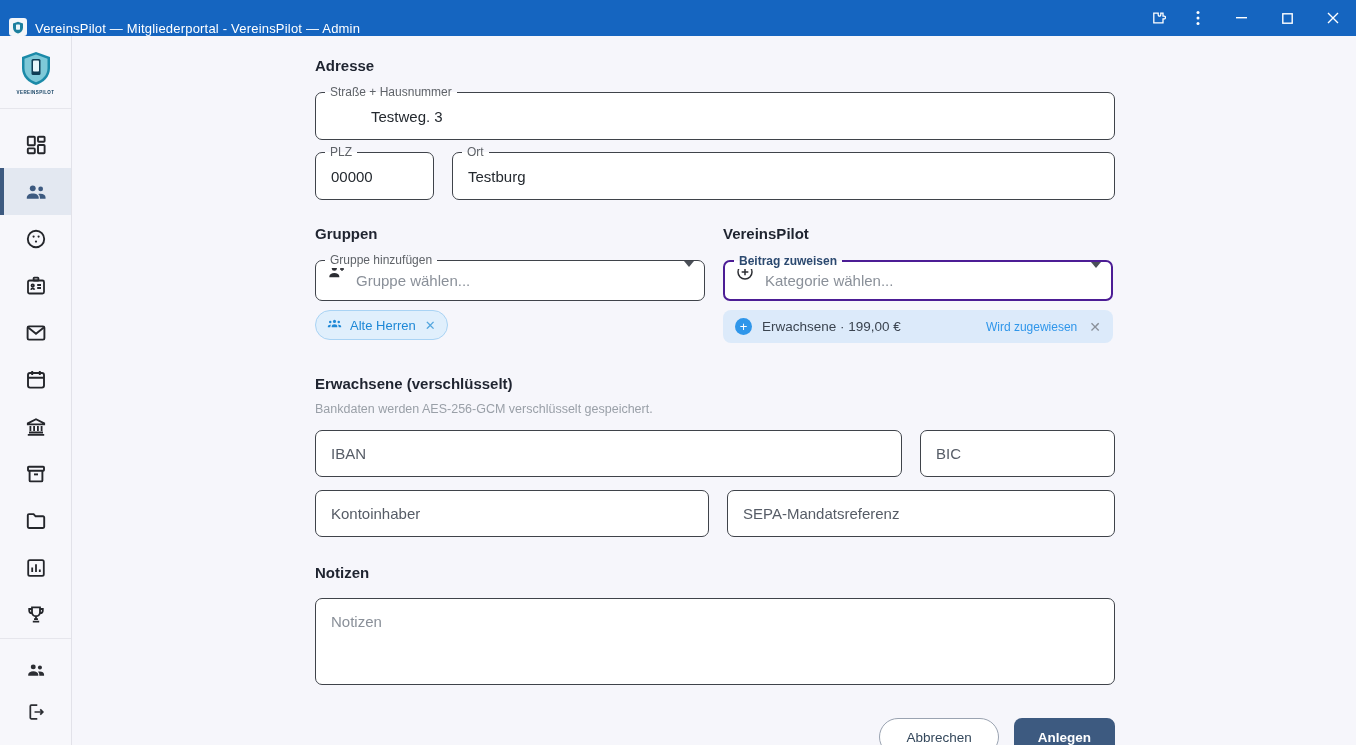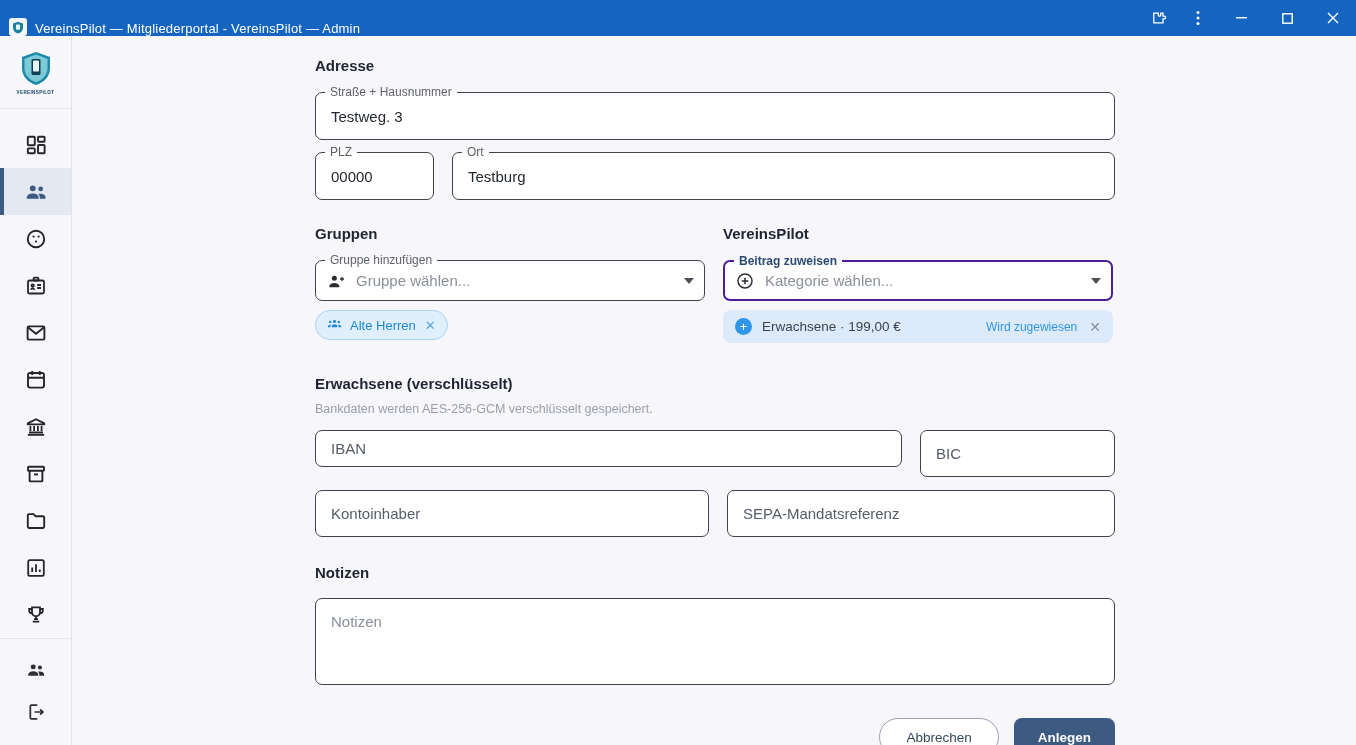--- a/index.html
+++ b/index.html
@@ -35,21 +35,21 @@
   .mfield { position:absolute; background:#fff; border:1.5px solid #3f434a; border-radius:7px; }
   .mfield > label { position:absolute; top:-8px; left:9px; padding:0 5px; font-size:12px; color:#5f6368; line-height:15px;
                     background:linear-gradient(to bottom, #f6f6fb 7px, #ffffff 7px); white-space:nowrap; }
   .mfield input, .mfield textarea { width:100%; height:100%; border:none; outline:none; background:transparent; font-family:inherit;
                     font-size:15px; color:#24292f; padding:0 15px; }
   .mfield textarea { resize:none; padding-top:14px; font-size:15px; }
   .mfield input::placeholder, .mfield textarea::placeholder { color:#8a9099; opacity:1; }
   .plainfield input::placeholder { color:#565c66; }
 
   
-  .sel { display:flex; align-items:center; padding:0 10px 0 10px; }
+  .sel { display:flex; padding:0 10px 0 10px; }
   .sel .lead-icon { flex:0 0 auto; margin-right:10px; display:flex; }
   .sel input { flex:1; padding:0; font-size:15px; }
   .sel .caret { flex:0 0 auto; width:0; height:0; border-left:5.5px solid transparent; border-right:5.5px solid transparent; border-top:6px solid #4a4f57; margin-left:8px; }
   .sel.focused { border:2px solid #4c1d95; }
   .sel.focused > label { color:#2c4a70; font-weight:bold; }
 
   .hint { position:absolute; font-size:12.5px; color:#9aa0a8; }
 
   
   .chip { position:absolute; display:inline-flex; align-items:center; gap:7px; height:30px; padding:0 11px 0 10px;
@@ -244,21 +244,21 @@
         </span>
     </div>
   </div>
 </div>
 
 <div class="main">
   <div class="form">
 
     <div class="h2" style="top:21px; left:0;">Adresse</div>
 
-    <div class="mfield" style="top:56px; left:0; width:800px; height:48px;">
+    <div class="mfield" style="top:56px; left:0; width:800px; height:48px;padding-left:40px;">
       <label>Straße + Hausnummer</label>
       <input type="text" value="Testweg. 3" style="">
     </div>
 
     <div class="mfield" style="top:116px; left:0; width:119px; height:48px;">
       <label>PLZ</label>
       <input type="text" value="00000" style="">
     </div>
 
     <div class="mfield" style="top:116px; left:137px; width:663px; height:48px;">
@@ -310,21 +310,21 @@
     <div class="pill" style="top:274px; left:408px; width:390px;">
       <span class="plus-circle">+</span>
       <span class="pill-label">Erwachsene · 199,00 €</span>
       <span class="pill-status">Wird zugewiesen</span>
       <span class="x">✕</span>
     </div>
 
     <div class="h2" style="top:339px; left:0;">Erwachsene (verschlüsselt)</div>
     <div class="hint" style="top:366px; left:0;">Bankdaten werden AES-256-GCM verschlüsselt gespeichert.</div>
 
-    <div class="mfield plainfield" style="top:394px; left:0; width:587px; height:37px;">
+    <div class="mfield plainfield" style="top:394px; left:0; width:587px; height:47px;">
       <input type="text" placeholder="IBAN" style="">
     </div>
     <div class="mfield plainfield" style="top:394px; left:605px; width:195px; height:47px;">
       <input type="text" placeholder="BIC" style="">
     </div>
     <div class="mfield plainfield" style="top:454px; left:0; width:394px; height:47px;">
       <input type="text" placeholder="Kontoinhaber" style="">
     </div>
     <div class="mfield plainfield" style="top:454px; left:412px; width:388px; height:47px;">
       <input type="text" placeholder="SEPA-Mandatsreferenz" style="">

